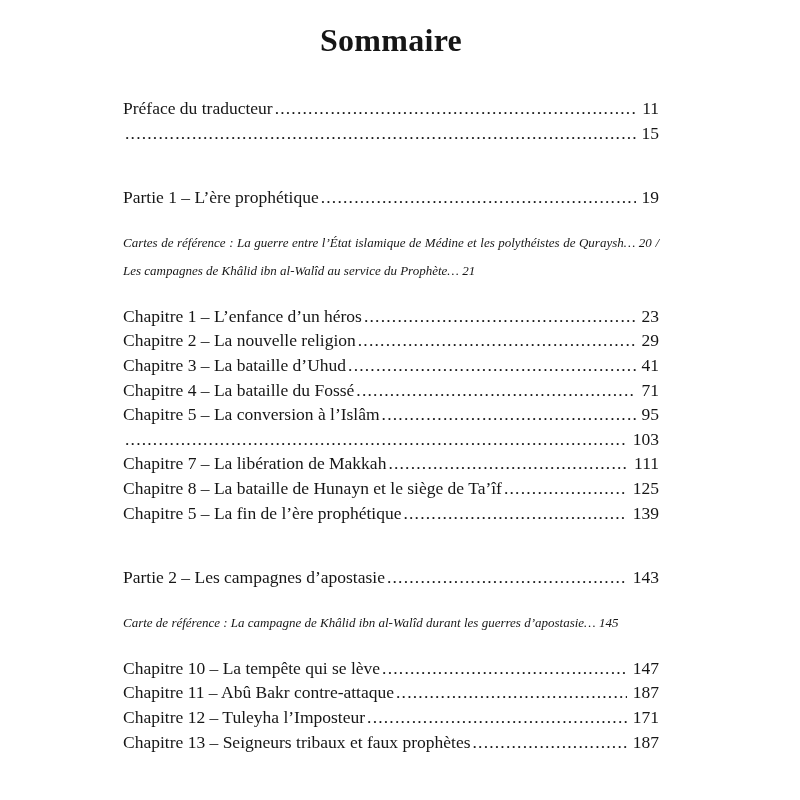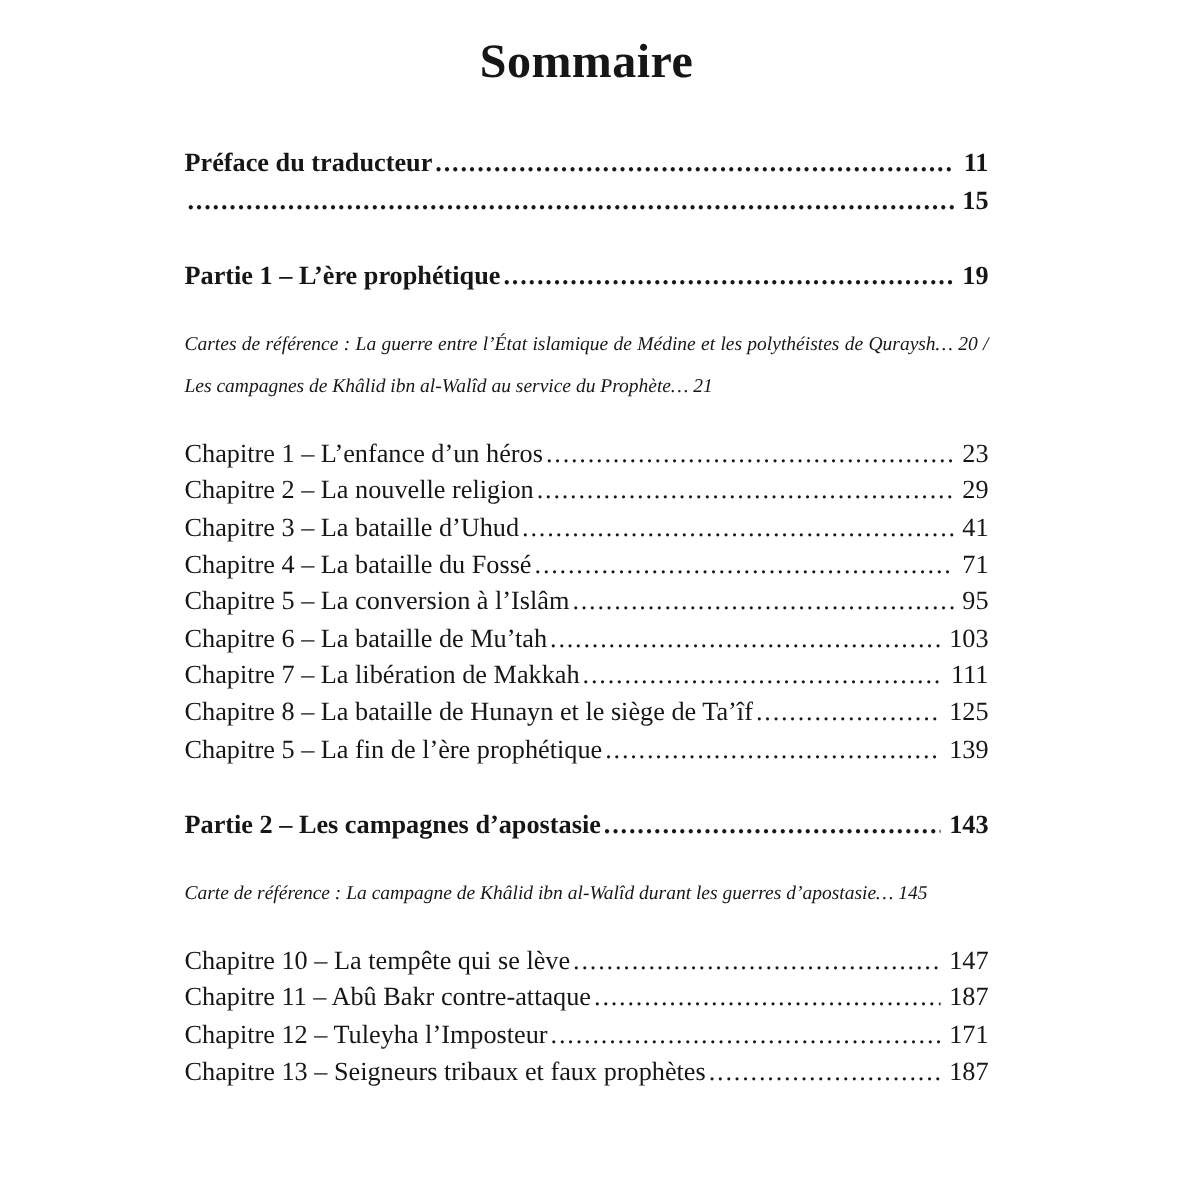--- a/index.html
+++ b/index.html
@@ -32,22 +32,22 @@
   .toc {
     margin-top: 38px;
   }
   .row {
     display: flex;
     align-items: baseline;
     font-size: 17.5px;
     line-height: 24.6px;
     white-space: nowrap;
   }
-  .row.bold { font-weight: 700; }
-  .row.sp { margin-top: 26px; }
+  .row.bold { font-weight: 400; }
+  .row.sp { margin-top: 40px; }
   .label { flex: 0 0 auto; }
   .dots {
     flex: 1 1 auto;
     overflow: hidden;
     white-space: nowrap;
     margin-left: 2px;
     min-width: 10px;
   }
   .dots::after {
     content: "........................................................................................................................................................................";
@@ -107,21 +107,20 @@
           <span class="label">Chapitre 4 – La bataille du Fossé</span>
           <span class="dots"></span>
           <span class="pagenum">71</span>
         </div>
         <div class="row">
           <span class="label">Chapitre 5 – La conversion à l’Islâm</span>
           <span class="dots"></span>
           <span class="pagenum">95</span>
         </div>
         <div class="row">
-          <span class="label">Chapitre 6 – La bataille de Mu’tah</span>
           <span class="dots"></span>
           <span class="pagenum">103</span>
         </div>
         <div class="row">
           <span class="label">Chapitre 7 – La libération de Makkah</span>
           <span class="dots"></span>
           <span class="pagenum">111</span>
         </div>
         <div class="row">
           <span class="label">Chapitre 8 – La bataille de Hunayn et le siège de Ta’îf</span>

